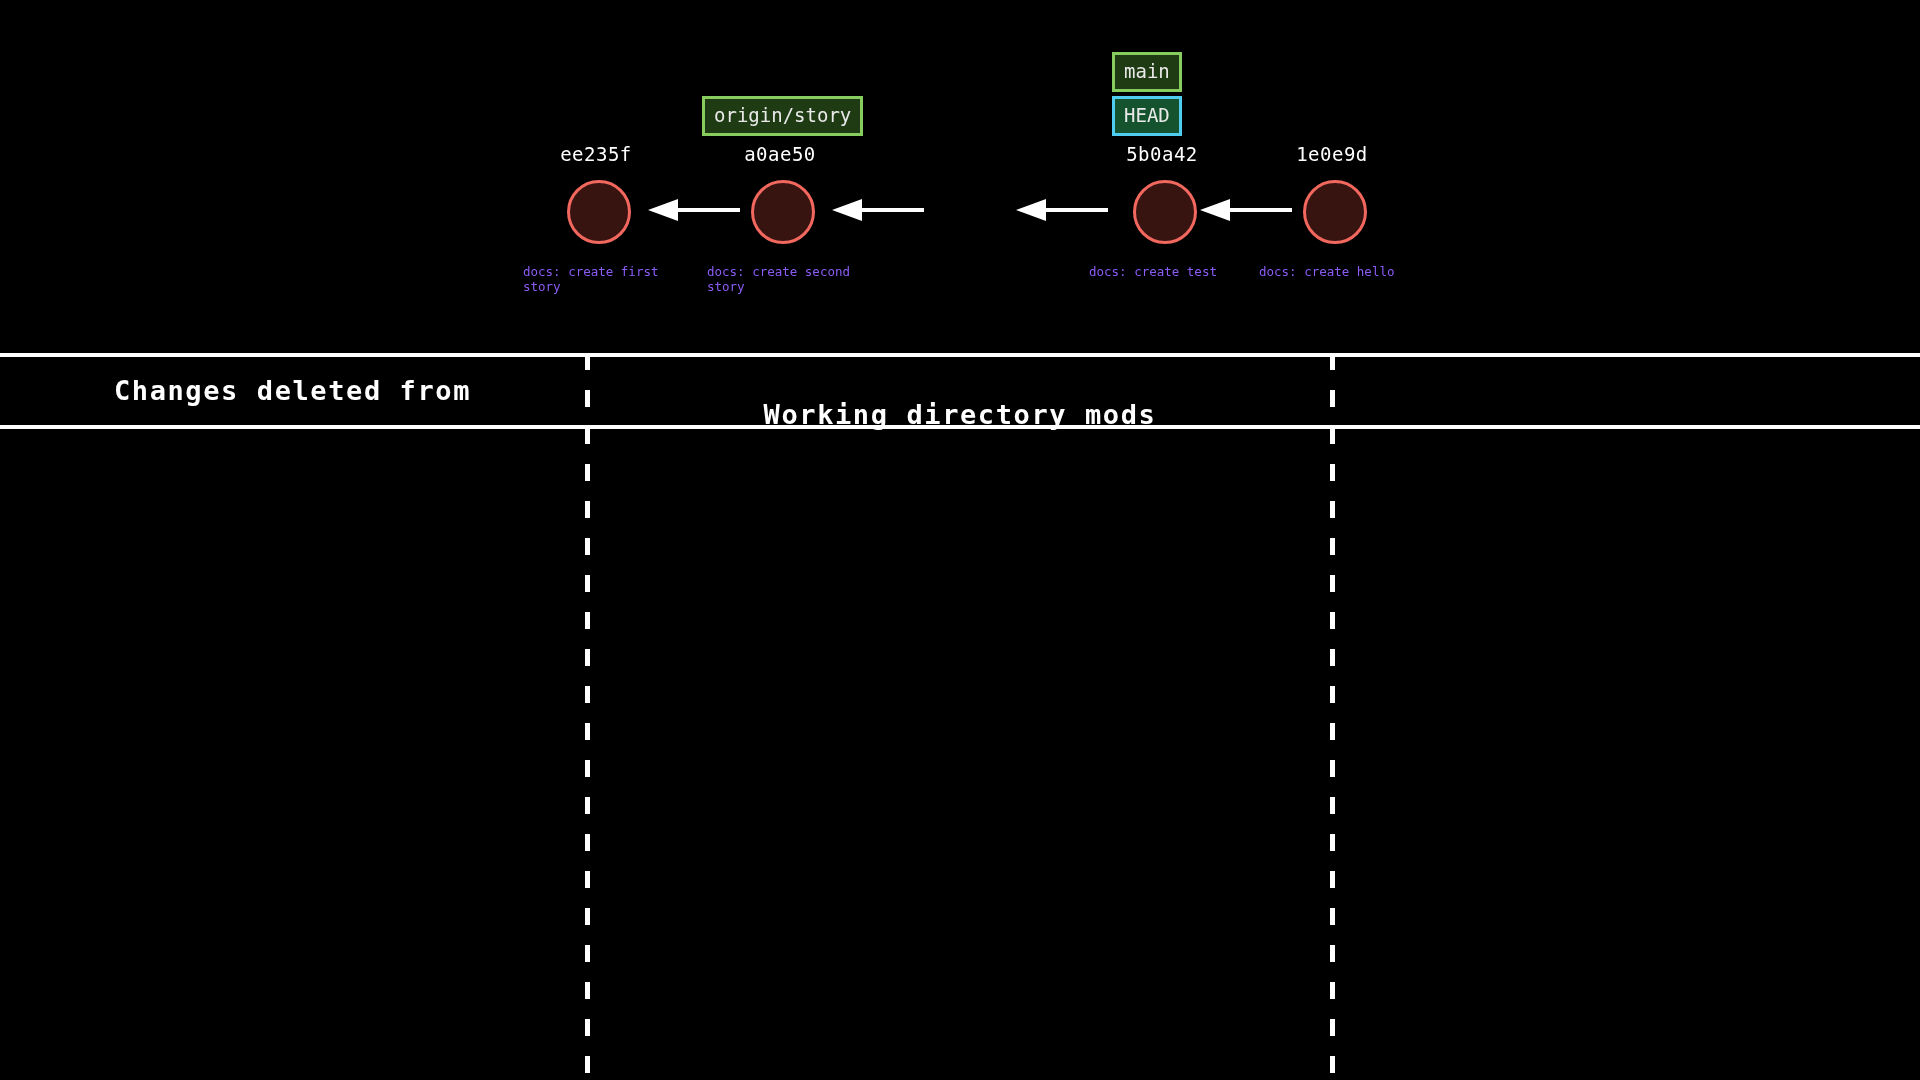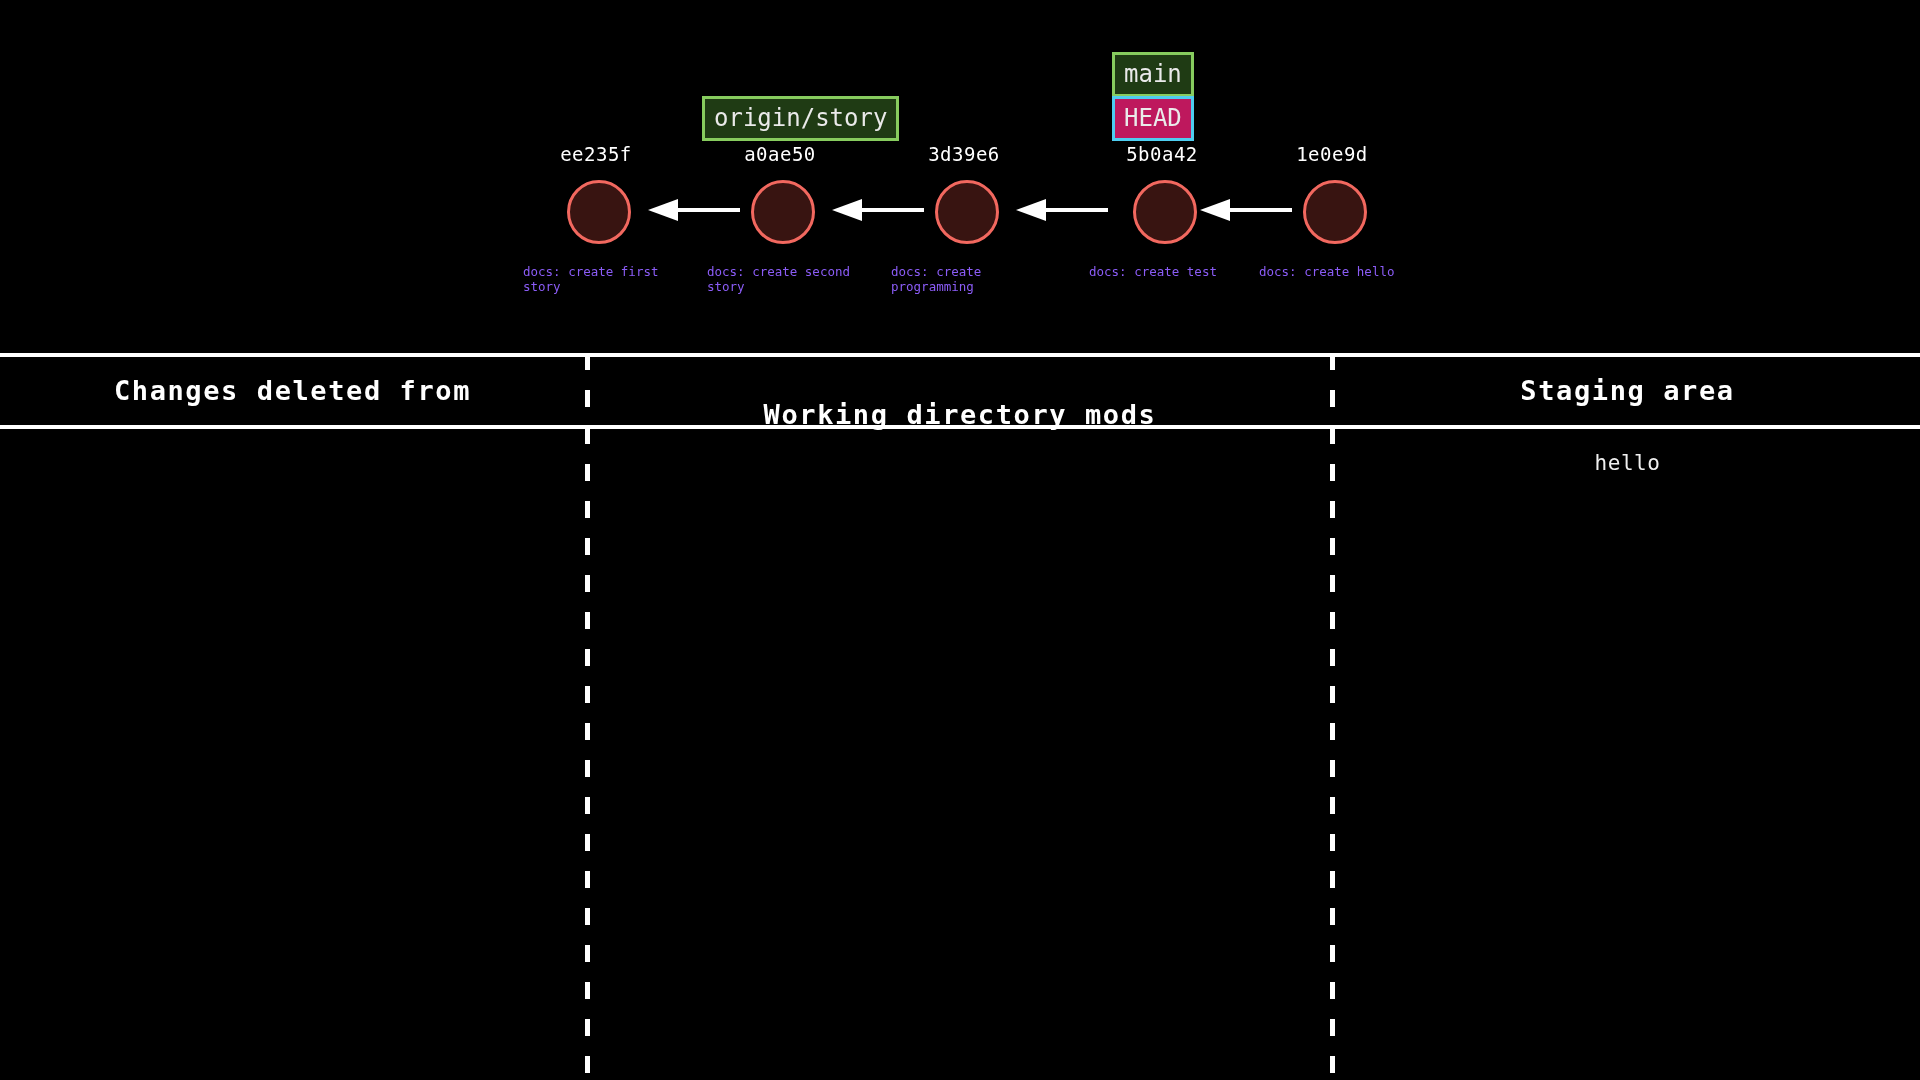--- a/index.html
+++ b/index.html
@@ -91,35 +91,35 @@
     height: 0;
     border-top: 11px solid transparent;
     border-bottom: 11px solid transparent;
     border-right: 30px solid #ffffff;
   }
 
   
   .ref-badge {
     position: absolute;
     box-sizing: border-box;
-    font-size: 24px;
+    font-size: 19px;
     line-height: 1;
     padding: 7px 9px 8px 9px;
     text-align: center;
     white-space: nowrap;
     border-width: 3px;
     border-style: solid;
   }
   .ref-badge.branch {
     background: #1f3b14;
     border-color: #87cc5e;
     color: #eaeaea;
   }
   .ref-badge.head {
-    background: #be185d;
+    background: #14532d;
     border-color: #4ecdf0;
     color: #eaeaea;
   }
 
   
   #status-panel {
     position: absolute;
     left: 0;
     top: 353px;
     width: 1920px;
@@ -214,25 +214,20 @@
     <div class="commit-hash">a0ae50</div>
     <div class="commit-circle"></div>
     <div class="commit-message">docs: create second story</div>
   </div>
 
   <div class="commit-arrow" style="left:832px;">
     <div class="arrow-head"></div>
     <div class="arrow-shaft"></div>
   </div>
 
-  <div class="commit-node-group" style="left:864px;">
-    <div class="commit-hash">3d39e6</div>
-    <div class="commit-circle"></div>
-    <div class="commit-message">docs: create programming</div>
-  </div>
 
   <div class="commit-arrow" style="left:1016px;">
     <div class="arrow-head"></div>
     <div class="arrow-shaft"></div>
   </div>
 
   <div class="commit-node-group" style="left:1062px;">
     <div class="commit-hash">5b0a42</div>
     <div class="commit-circle"></div>
     <div class="commit-message">docs: create test</div>
@@ -262,20 +257,14 @@
   <div class="panel-column" style="left:0px; width:585px;">
     <div class="column-header">Changes deleted from</div>
     <div class="column-files"></div>
   </div>
 
   <div class="panel-column" style="left:590px; width:740px;margin-top:24px;">
     <div class="column-header">Working directory mods</div>
     <div class="column-files"></div>
   </div>
 
-  <div class="panel-column" style="left:1335px; width:585px;">
-    <div class="column-header">Staging area</div>
-    <div class="column-files">
-      <div class="file-entry">hello</div>
-    </div>
-  </div>
 
 </div>
 
 </body></html>

